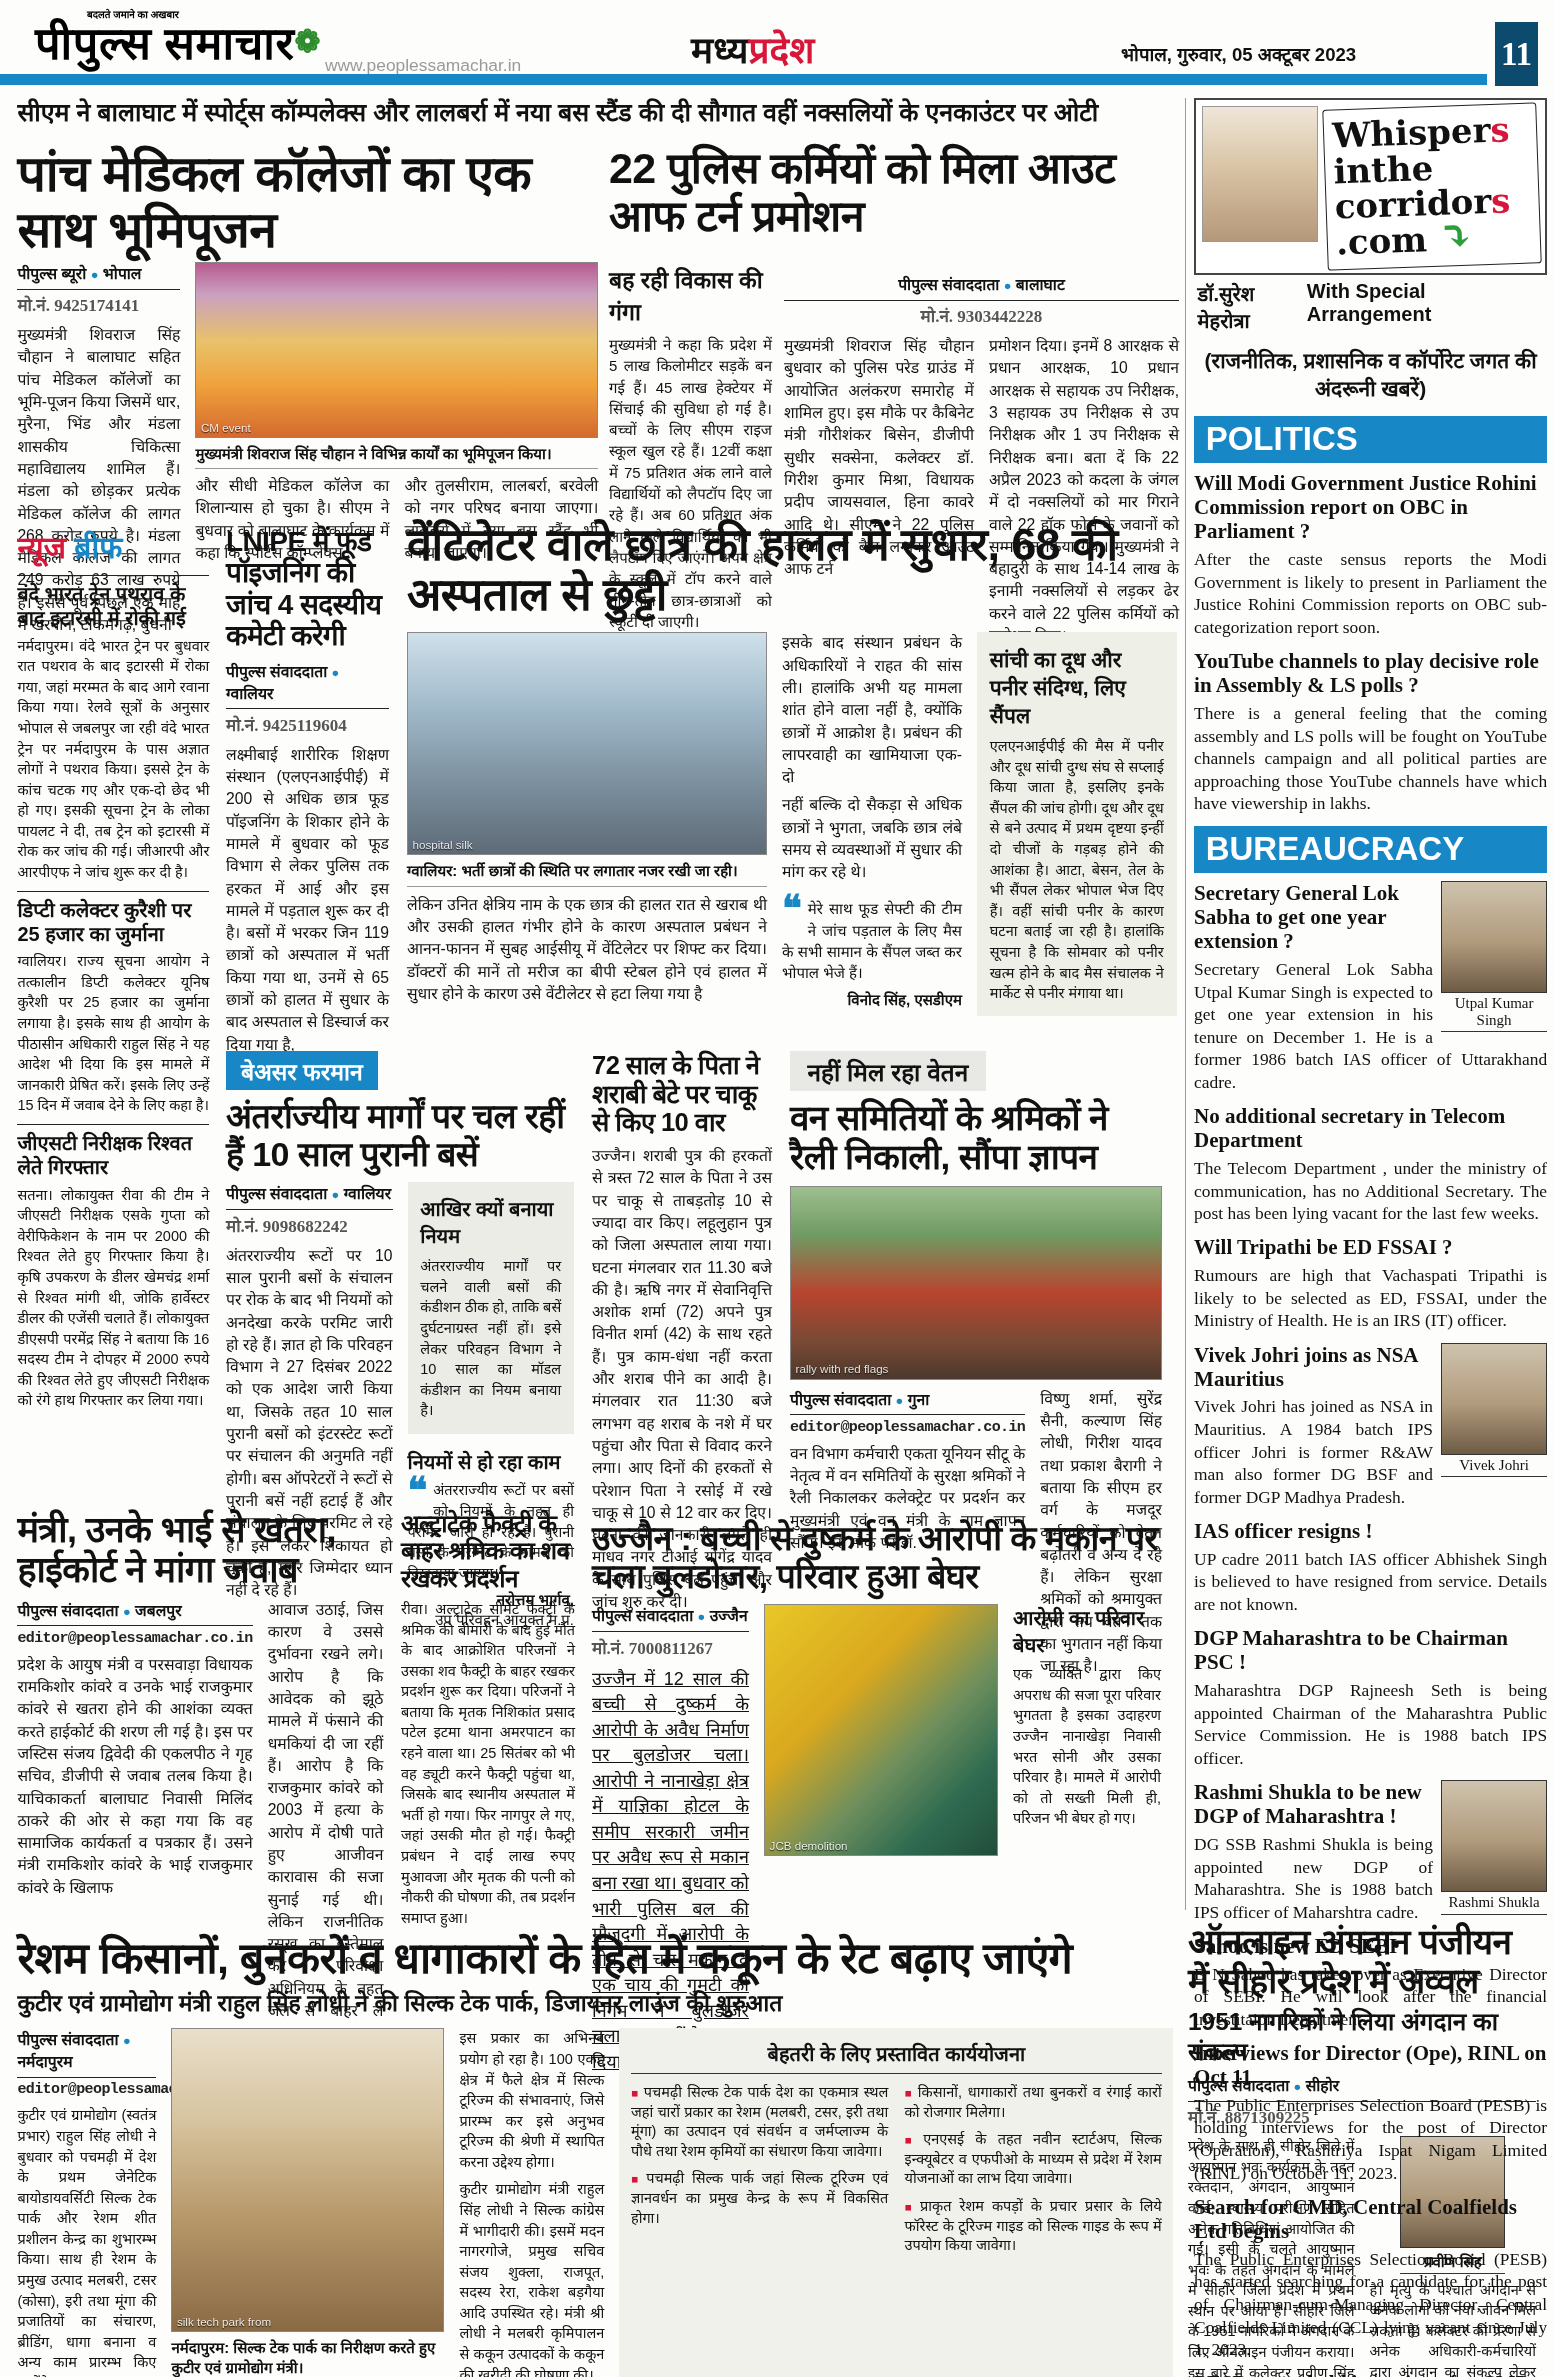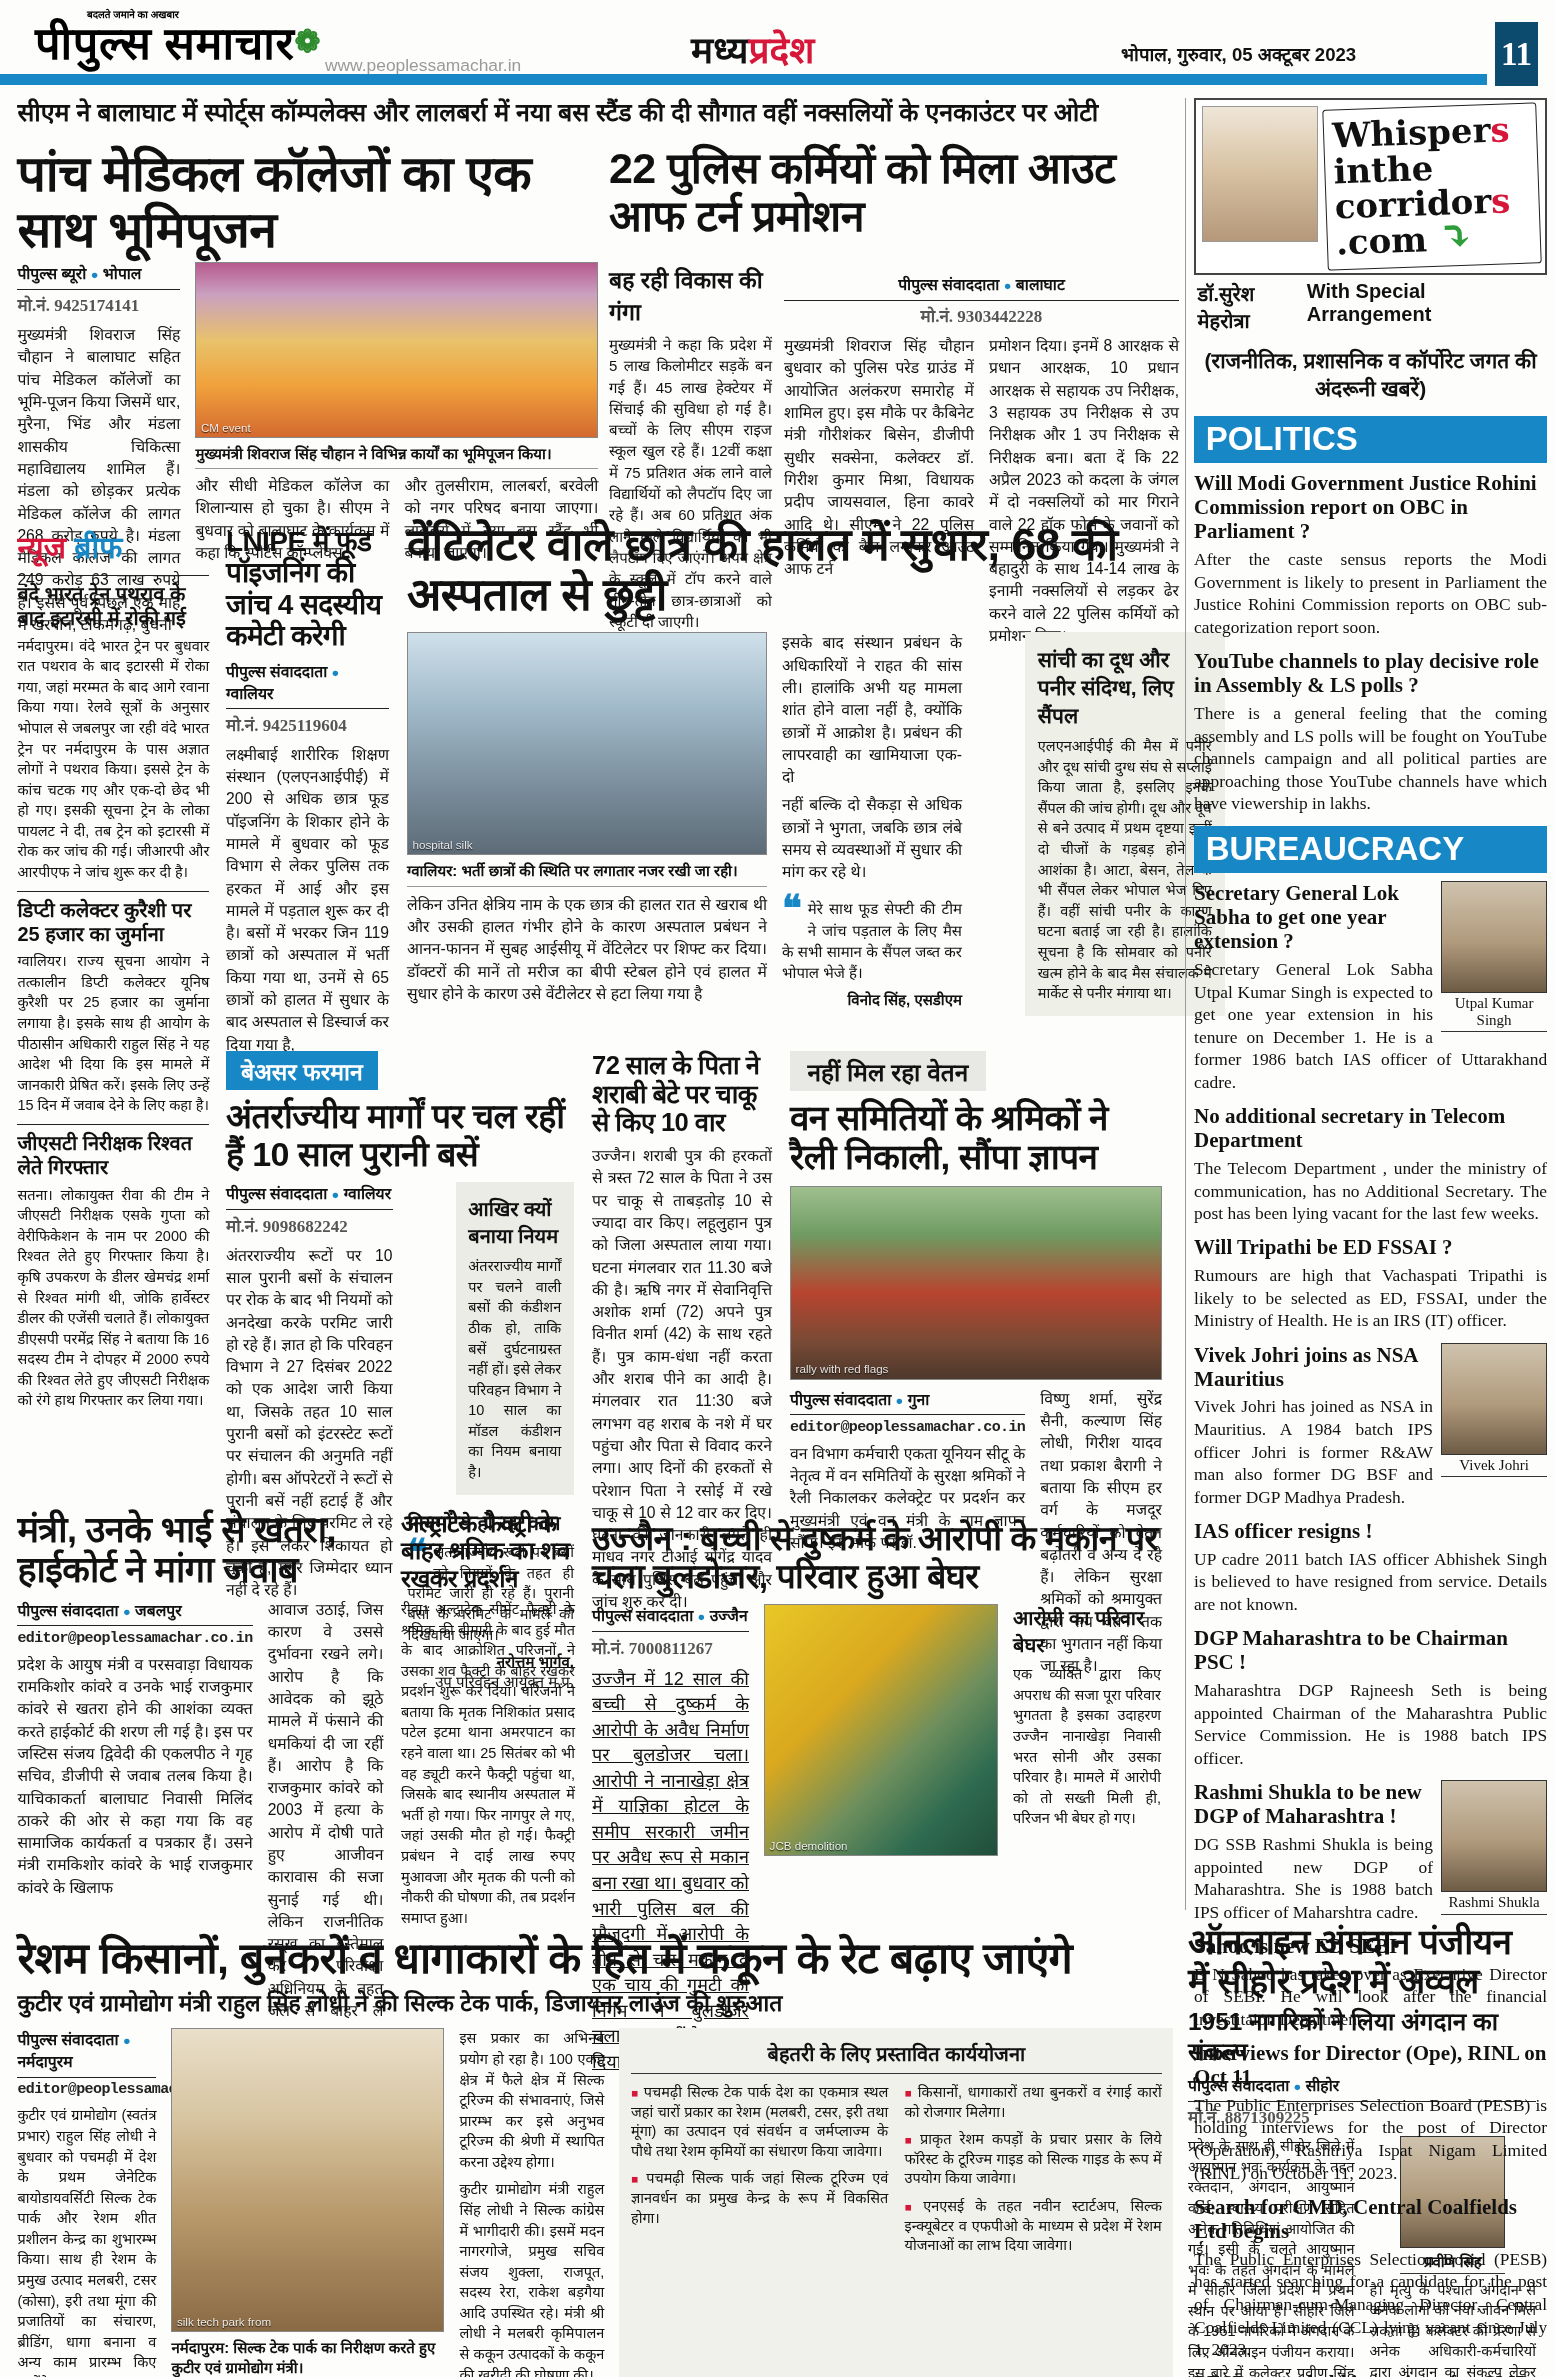--- a/index.html
+++ b/index.html
@@ -24,21 +24,21 @@
   .email{font-size:15px;font-weight:bold;color:#222;font-family:"Liberation Mono",monospace;letter-spacing:-0.6px;margin:3.5px 0 7px 0;}
   .body-t{font-size:15.7px;line-height:1.42;text-align:justify;}
   .cols{display:flex;gap:15px;}
   .col{flex:1;}
   .cap{font-size:15px;font-weight:bold;border-bottom:1.2px solid #999;padding:4.6px 0 5.8px 0;}
   .photo{position:relative;overflow:hidden;border:0.6px solid #888;}
   .photo .tag{position:absolute;left:4.6px;bottom:3.5px;font-size:11.6px;color:#fff;opacity:.85;text-shadow:0 0.6px 1.2px #000;}
   .subhead{font-size:23px;font-weight:bold;line-height:1.2;}
   .chip-blue{display:inline-block;background:#1787c5;color:#fff;font-size:23px;font-weight:bold;padding:3.5px 15px;}
   .chip-gray{display:inline-block;background:#e8e8e4;color:#111;font-size:24.4px;font-weight:bold;padding:3.5px 17.4px;}
-  .graybox{background:#ecece7;padding:12.8px;margin-left:48px;}
+  .graybox{background:#ecece7;padding:12.8px;}
   .graybox h4{margin:0 0 7px 0;font-size:20px;}
   .quote-mark{color:#1787c5;font-size:37px;line-height:0.6;font-weight:bold;float:left;margin-right:5.8px;}
   .quote-by{text-align:right;font-weight:bold;font-size:15px;margin-top:5.8px;}
   
   #rail{border-left:1.7px solid #9a9a9a;padding-left:8.1px;}
   .wh-box{border:2.3px solid #444;padding:5.8px;display:flex;gap:7px;align-items:stretch;background:#fff;}
   .wh-logo{flex:1;border:1.7px solid #222;border-radius:3.5px;padding:8.1px;font-family:"DejaVu Serif",serif;font-weight:bold;font-size:34px;line-height:1.05;transform:rotate(-2deg);}
   .wh-logo .red{color:#d6173a;}
   .wh-logo .arrow{color:#2e9e3a;font-size:41px;line-height:0.5;}
   .wh-caps{display:flex;justify-content:space-between;font-weight:bold;font-size:20px;padding:5.8px 3.5px;}
@@ -272,22 +272,22 @@
         <p class="body-t" style="font-size:14.5px;">इस प्रकार का अभिनव प्रयोग हो रहा है। 100 एकड़ क्षेत्र में फैले क्षेत्र में सिल्क टूरिज्म की संभावनाएं, जिसे प्रारम्भ कर इसे अनुभव टूरिज्म की श्रेणी में स्थापित करना उद्देश्य होगा।</p>
         <p class="body-t" style="font-size:14.5px;margin-top:7px;">कुटीर ग्रामोद्योग मंत्री राहुल सिंह लोधी ने सिल्क कांग्रेस में भागीदारी की। इसमें मदन नागरगोजे, प्रमुख सचिव संजय शुक्ला, राजपूत, सदस्य रेरा, राकेश बड़गैया आदि उपस्थित रहे। मंत्री श्री लोधी ने मलबरी कृमिपालन से ककून उत्पादकों के ककून की खरीदी की घोषणा की।</p>
       </div>
       <div class="planbox col">
         <h4>बेहतरी के लिए प्रस्तावित कार्ययोजना</h4>
         <ul>
 
         <li>पचमढ़ी सिल्क टेक पार्क देश का एकमात्र स्थल जहां चारों प्रकार का रेशम (मलबरी, टसर, इरी तथा मूंगा) का उत्पादन एवं संवर्धन व जर्मप्लाज्म के पौधे तथा रेशम कृमियों का संधारण किया जावेगा।</li>
             <li>पचमढ़ी सिल्क पार्क जहां सिल्क टूरिज्म एवं ज्ञानवर्धन का प्रमुख केन्द्र के रूप में विकसित होगा।</li>
             <li>किसानों, धागाकारों तथा बुनकरों व रंगाई कारों को रोजगार मिलेगा।</li>
+            <li>एनएसई के तहत नवीन स्टार्टअप, सिल्क इन्क्यूबेटर व एफपीओ के माध्यम से प्रदेश में रेशम योजनाओं का लाभ दिया जावेगा।</li>
             <li>प्राकृत रेशम कपड़ों के प्रचार प्रसार के लिये फॉरेस्ट के टूरिज्म गाइड को सिल्क गाइड के रूप में उपयोग किया जावेगा।</li>
-            <li>एनएसई के तहत नवीन स्टार्टअप, सिल्क इन्क्यूबेटर व एफपीओ के माध्यम से प्रदेश में रेशम योजनाओं का लाभ दिया जावेगा।</li>
           </ul>
       </div>
     </div>
   </div>
 
   <div class="abs" style="left:1188px;top:1922px;width:348px;">
     <h2 class="h-main" style="font-size:35px;">ऑनलाइन अंगदान पंजीयन में सीहोर प्रदेश में अव्वल</h2>
     <div class="subhead" style="margin:7px 0 8.1px 0;font-size:24.4px;">1951 नागरिकों ने लिया अंगदान का संकल्प</div>
     <div class="byline-row"><span>पीपुल्स संवाददाता</span> <span class="dot">●</span> <span>सीहोर</span></div>
     <div class="phone">मो.नं. 8871309225</div>

